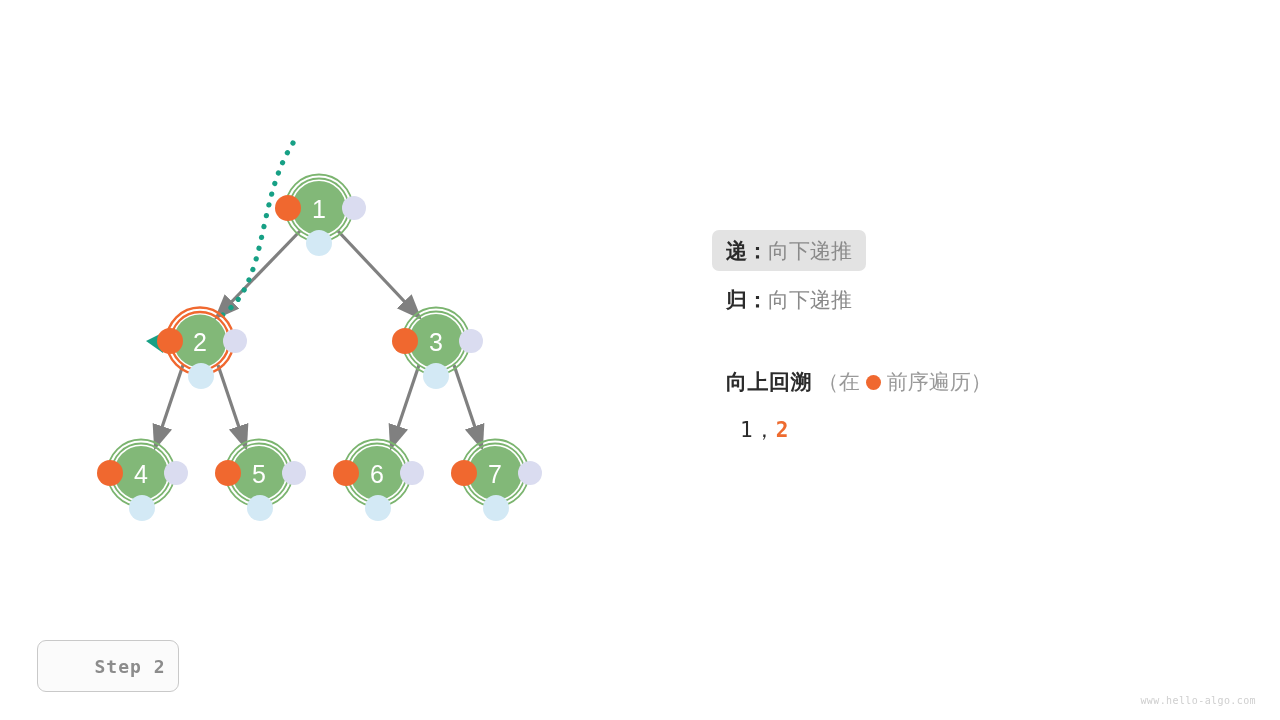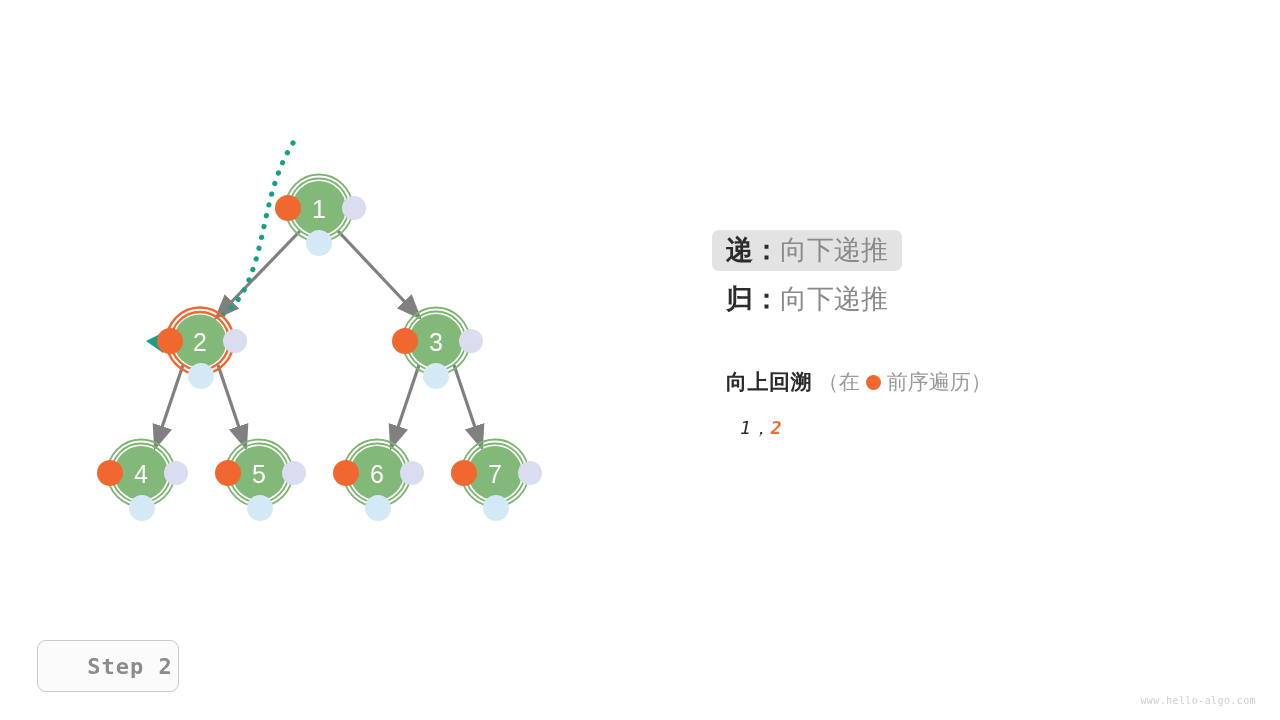--- a/index.html
+++ b/index.html
@@ -40,21 +40,21 @@
 
   
   #info-panel {
     position: absolute;
     left: 726px;
     top: 230px;
     width: 520px;
   }
 
   .legend-row {
-    font-size: 27px;
+    font-size: 21px;
     line-height: 41px;
     height: 41px;
     white-space: nowrap;
     color: #8a8a8a;
   }
   .legend-row .strong {
     color: #2b2b2b;
     font-weight: bold;
   }
   .legend-row.highlight {
@@ -91,45 +91,44 @@
     border-radius: 50%;
     background: #f0682f;
     vertical-align: -1px;
     margin: 0 6px;
   }
 
   #sequence {
     margin-top: 20px;
     padding-left: 14px;
     font-family: "DejaVu Sans Mono", "Liberation Mono", monospace;
-    font-size: 18px;
+    font-size: 21px;
     color: #2b2b2b;
     letter-spacing: 1px;
-    font-style: italic;
   }
   #sequence .cur {
     color: #ee6b2f;
     font-weight: bold;
   }
 
   
   #step-badge {
     position: absolute;
     left: 37px;
     top: 640px;
     width: 142px;
     height: 52px;
     border: 1.3px solid #c9c9c9;
     border-radius: 9px;
     background: #fbfbfb;
     display: flex;
     align-items: center;
     justify-content: center;
     font-family: "DejaVu Sans Mono", "Liberation Mono", monospace;
-    font-size: 22px;
+    font-size: 18px;
     font-weight: bold;
     color: #8c8c8c;
     letter-spacing: 1px;
     box-sizing: border-box;
     padding-left: 44px;
   }
 
   
   #watermark {
     position: absolute;

